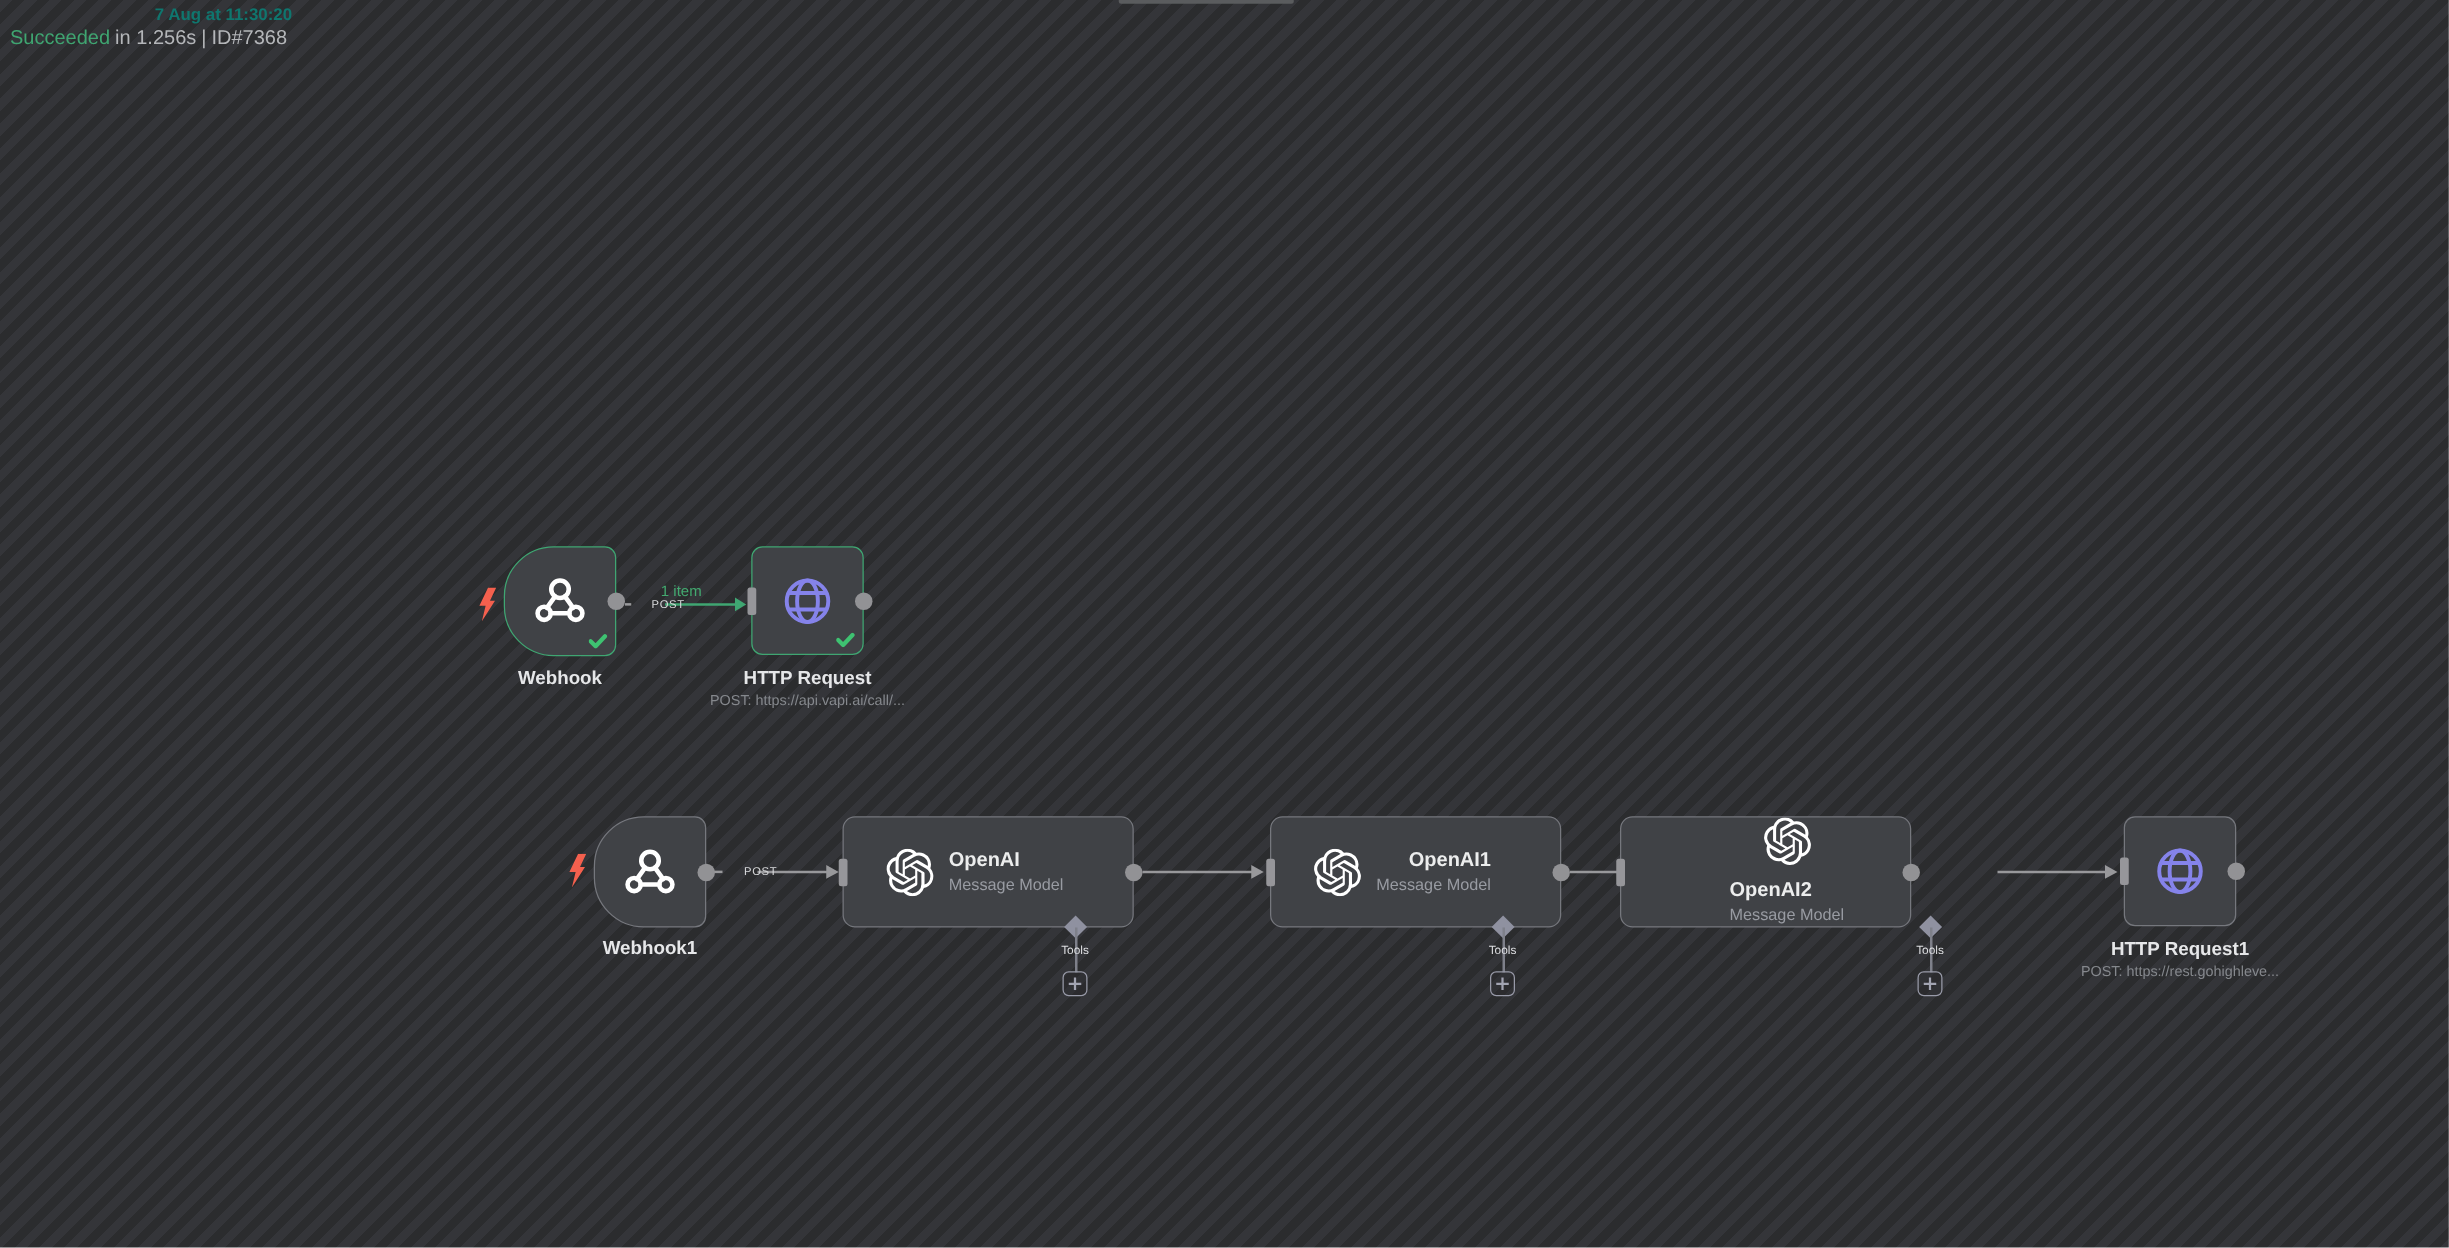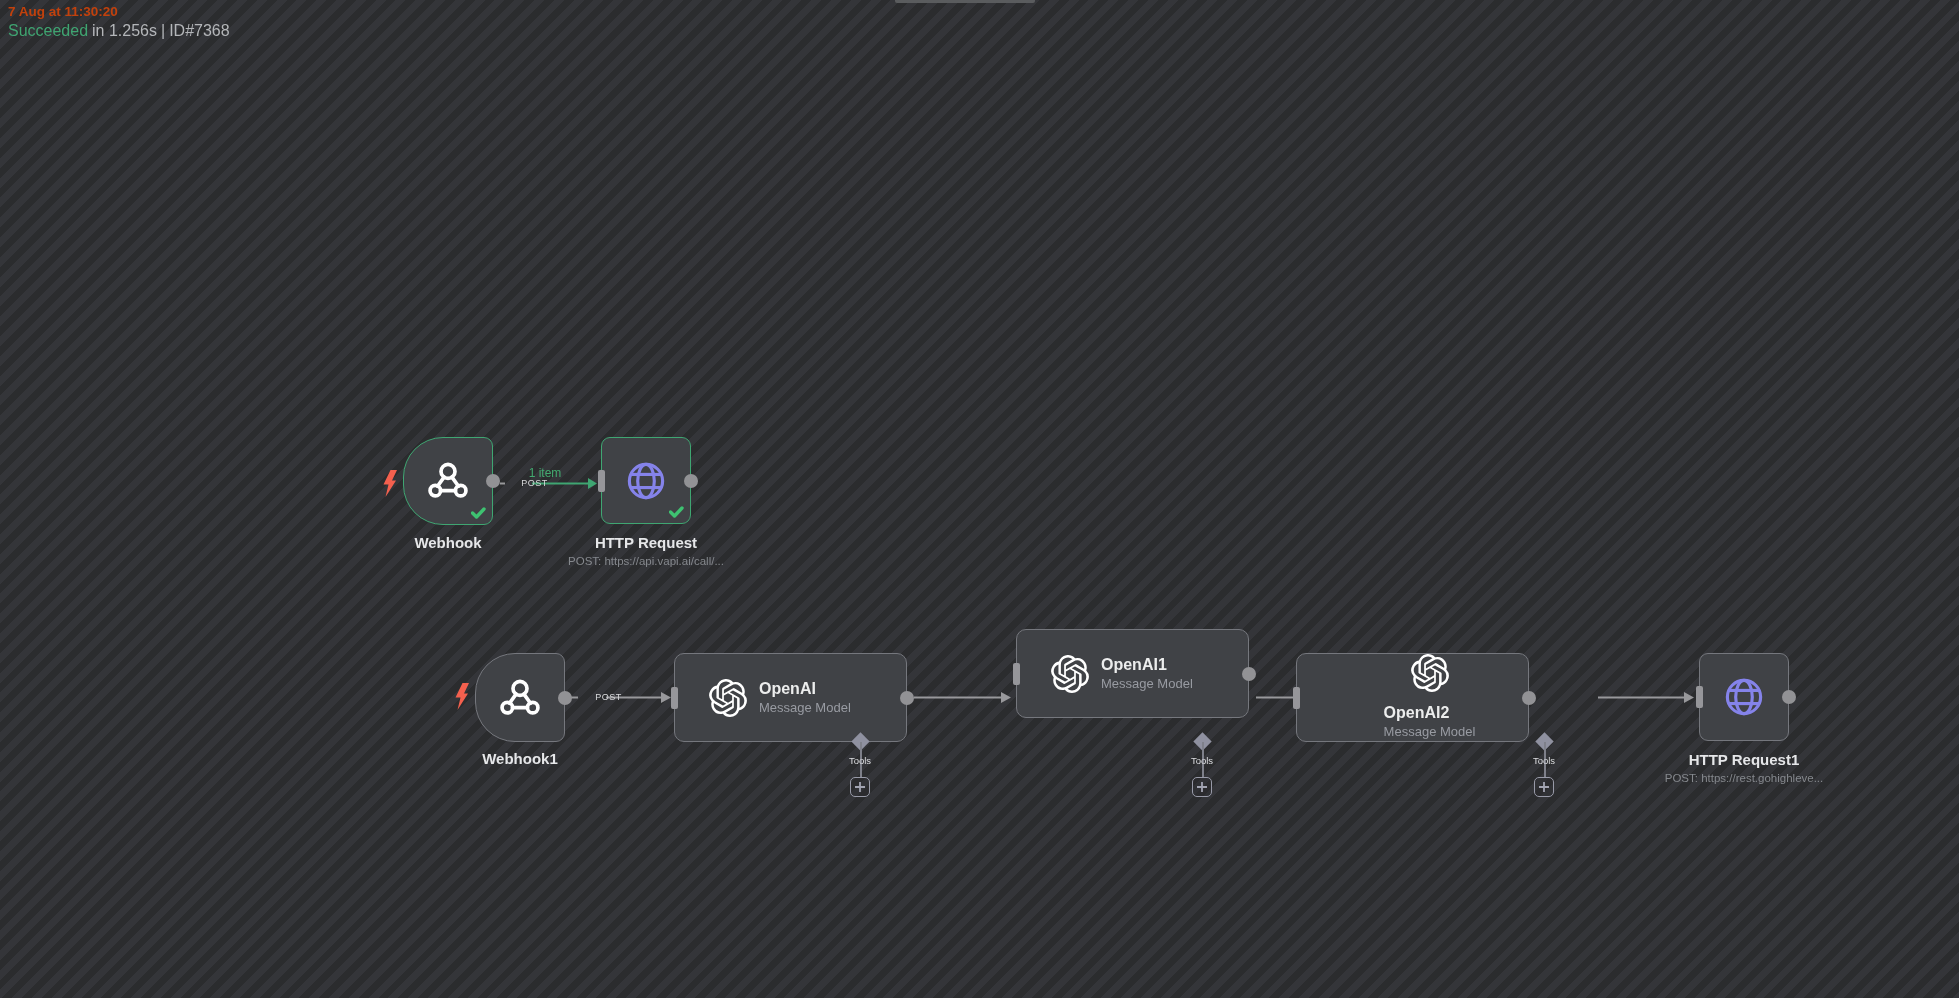--- a/index.html
+++ b/index.html
@@ -4,21 +4,21 @@
 <style>
   * { margin:0; padding:0; box-sizing:border-box; }
   html,body { width:1959px; height:998px; overflow:hidden; }
   body {
     font-family:"Liberation Sans", sans-serif;
     background:repeating-linear-gradient(135deg,#343539 0px,#343539 7px,#2b2c2e 7px,#2b2c2e 14px);
     position:relative;
     color:#e6e7e9;
   }
   .hdr { position:absolute; left:8px; top:4px; z-index:20; }
-  .hdr-date { font-size:13.5px; font-weight:bold; color:#c2410c; }
+  .hdr-date { font-size:13.5px; font-weight:bold; color:#0f766e;text-align:right; }
   .hdr-line2 { font-size:16px; margin-top:3px; color:#b4b6b9; }
   .hdr-status { color:#3fa571; }
   .hdr-line2 span { margin-right:4px; }
   .top-edge { position:absolute; left:895px; top:0; width:140px; height:3px; background:#5a5c5e; border-radius:0 0 2px 2px; }
 
   .canvas { position:absolute; inset:0; }
 
   .node { position:absolute; background:#404246; border:1px solid #75777d; display:flex; align-items:center; justify-content:center; }
   .node.success { border-color:#3fa672; }
   .trigger { width:90px; height:88px; border-radius:40px 9px 9px 40px; }
@@ -181,21 +181,21 @@
   </div>
   <div class="diamond" style="left:854px; top:735px;"></div>
   <div class="vline" style="left:859.5px; top:742px; height:36px;"></div>
   <div class="tools-lbl" style="left:860px; top:755px;">Tools</div>
   <div class="plus-btn" style="left:850px; top:777px;">
     <svg width="12" height="12" viewBox="0 0 12 12">
         <use href="#plus-glyph"></use>
       </svg>
   </div>
 
-  <div class="node wide" style="left:1016px; top:629px;">
+  <div class="node wide" style="left:1016px; top:653px;text-align:right;">
     <svg width="38" height="38" viewBox="0 0 24 24">
         <use href="#openai-glyph"></use>
       </svg>
     <div class="txt">
       <div class="title">OpenAI1</div>
       <div class="sub">Message Model</div>
     </div>
     <div class="ep-in"></div>
     <div class="ep-out"></div>
   </div>

